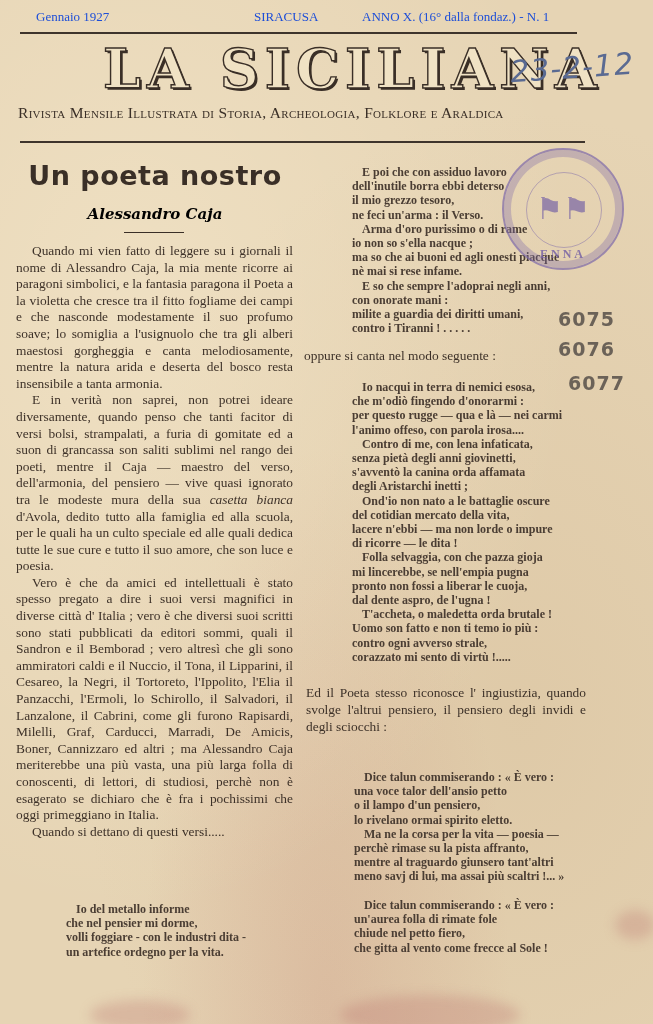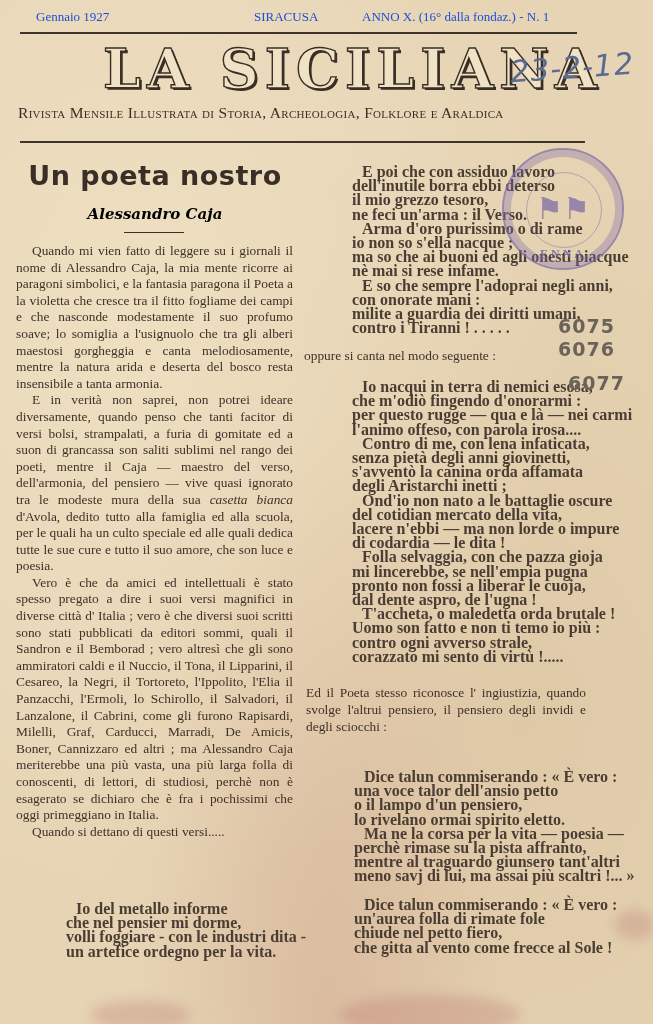--- a/index.html
+++ b/index.html
@@ -49,21 +49,21 @@
     .col-left {
       position: absolute; top: 243px; left: 16px; width: 277px;
       font-size: 13.4px; line-height: 16.6px; text-align: justify;
     }
     .col-left p, .col-right p { margin: 0; text-indent: 16px; }
     .col-right-prose {
       position: absolute; left: 306px; width: 280px;
       font-size: 13.4px; line-height: 16.6px; text-align: justify;
     }
     .verse {
-      position: absolute; font-size: 16px; line-height: 14.2px;
+      position: absolute; font-size: 12px; line-height: 14.2px;
       font-weight: bold; color: #4a3d33; white-space: nowrap;
     }
     .verse div.indent { padding-left: 10px; }
     .stamp {
       position: absolute; top: 148px; left: 502px; width: 118px; height: 118px;
       border-radius: 50%; border: 2px solid rgba(130,110,170,0.75);
       box-shadow: inset 0 0 0 6px rgba(0,0,0,0), inset 0 0 0 7px rgba(130,110,170,0.35);
     }
     .stamp-inner {
       position: absolute; top: 22px; left: 22px; width: 74px; height: 74px;
@@ -145,21 +145,21 @@
   <div>che m'odiò fingendo d'onorarmi :</div>
   <div>per questo rugge — qua e là — nei carmi</div>
   <div>l'animo offeso, con parola irosa....</div>
   <div class="indent">Contro di me, con lena infaticata,</div>
   <div>senza pietà degli anni giovinetti,</div>
   <div>s'avventò la canina orda affamata</div>
   <div>degli Aristarchi inetti ;</div>
   <div class="indent">Ond'io non nato a le battaglie oscure</div>
   <div>del cotidian mercato della vita,</div>
   <div>lacere n'ebbi — ma non lorde o impure</div>
-  <div>di codardia — le dita !</div>
+  <div>di ricorre — le dita !</div>
   <div class="indent">Folla selvaggia, con che pazza gioja</div>
   <div>mi lincerebbe, se nell'empia pugna</div>
   <div>pronto non fossi a liberar le cuoja,</div>
   <div>dal dente aspro, de l'ugna !</div>
   <div class="indent">T'accheta, o maledetta orda brutale !</div>
   <div>Uomo son fatto e non ti temo io più :</div>
   <div>contro ogni avverso strale,</div>
   <div>corazzato mi sento di virtù !.....</div>
 </div>
 
@@ -184,19 +184,19 @@
   <div>chiude nel petto fiero,</div>
   <div>che gitta al vento come frecce al Sole !</div>
 </div>
 
 <div class="stamp">
   <div class="stamp-inner"></div>
   <div class="stamp-emblem">⚑⚑</div>
   <div class="stamp-text-bottom">ENNA</div>
 </div>
 
-<div class="inventory" style="top:315px; left:558px;">6075</div>
+<div class="inventory" style="top:308px; left:558px;">6075</div>
 <div class="inventory" style="top:338px; left:558px;">6076</div>
 <div class="inventory" style="top:372px; left:568px;">6077</div>
 
 <div class="stain" style="top:995px; left:340px; width:180px; height:40px;"></div>
 <div class="stain" style="top:1000px; left:90px; width:100px; height:30px;"></div>
 <div class="stain" style="top:910px; left:615px; width:40px; height:30px;"></div>
 
 </body></html>

